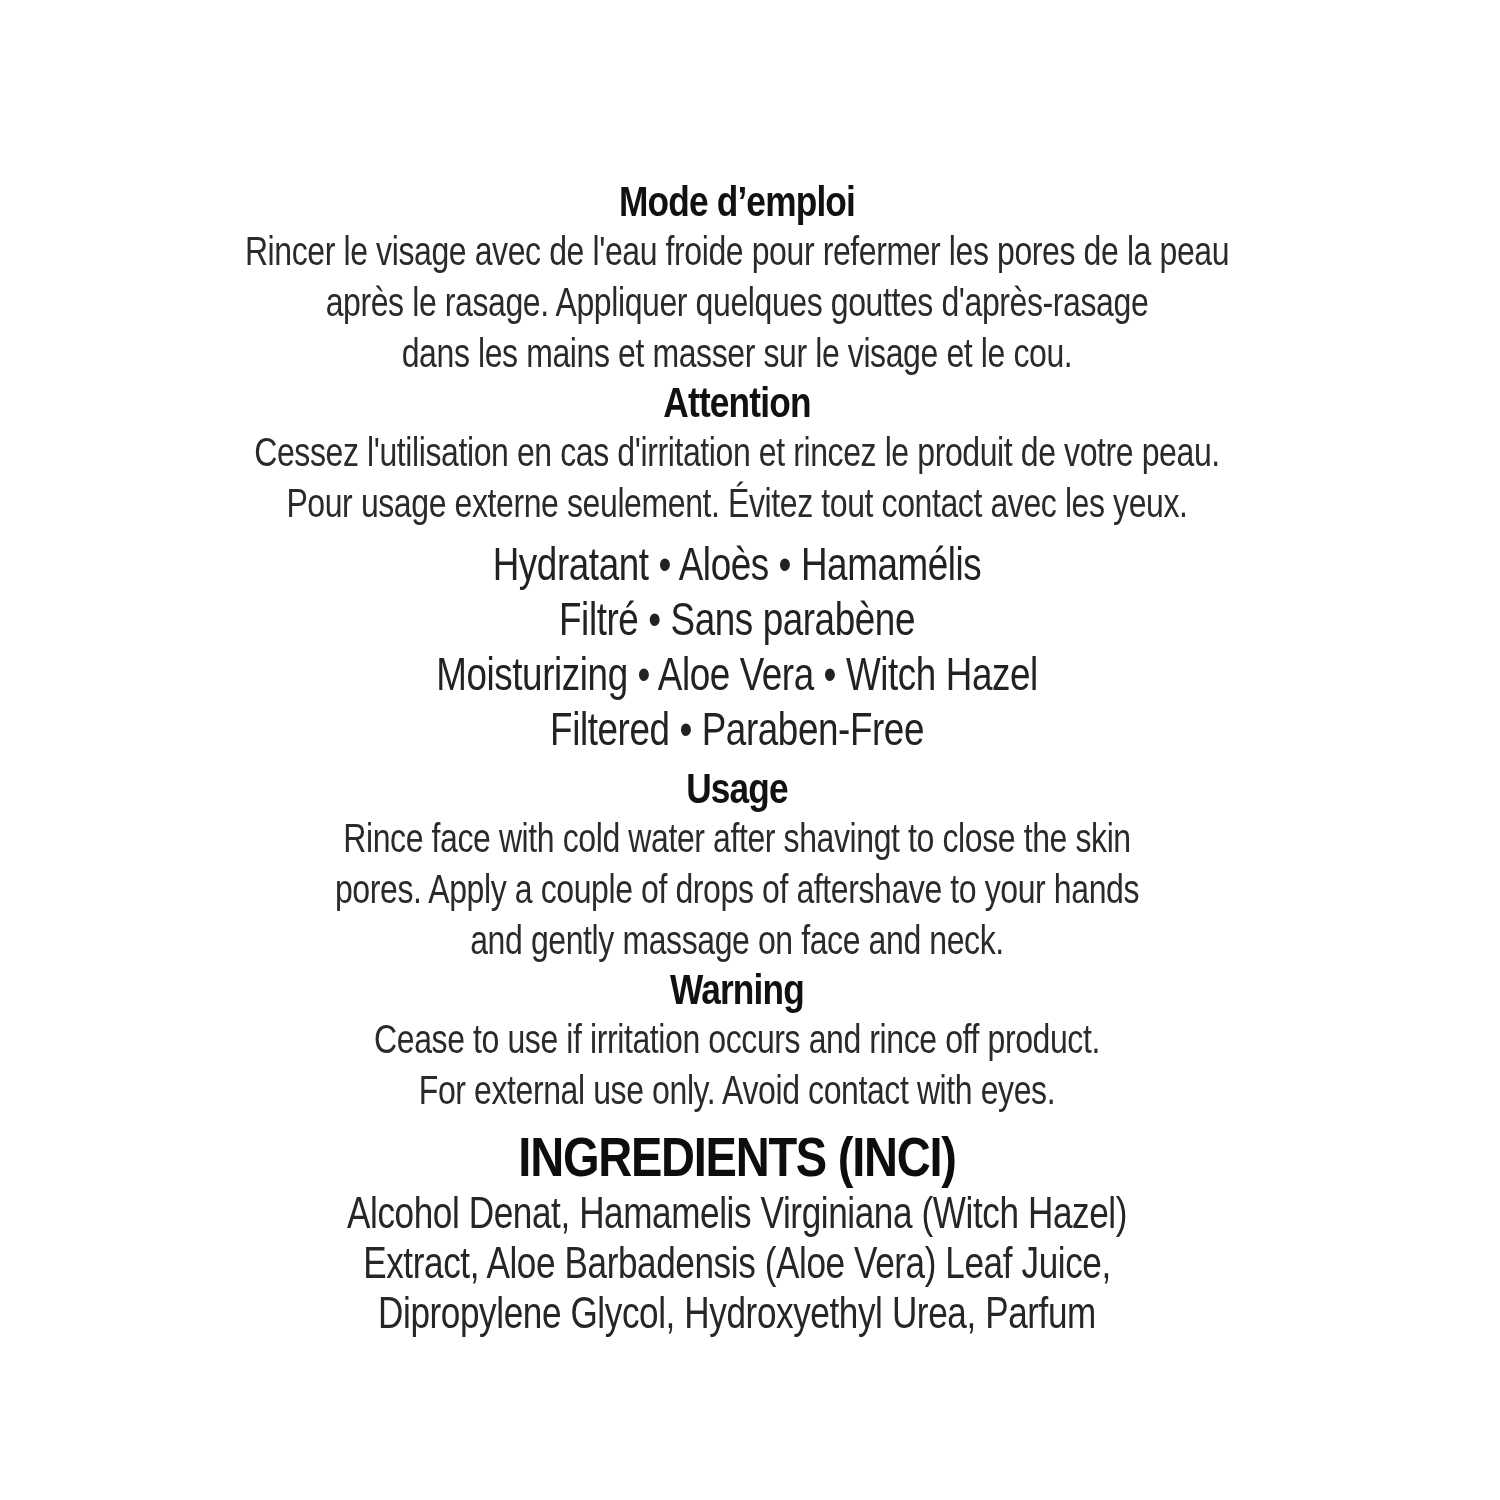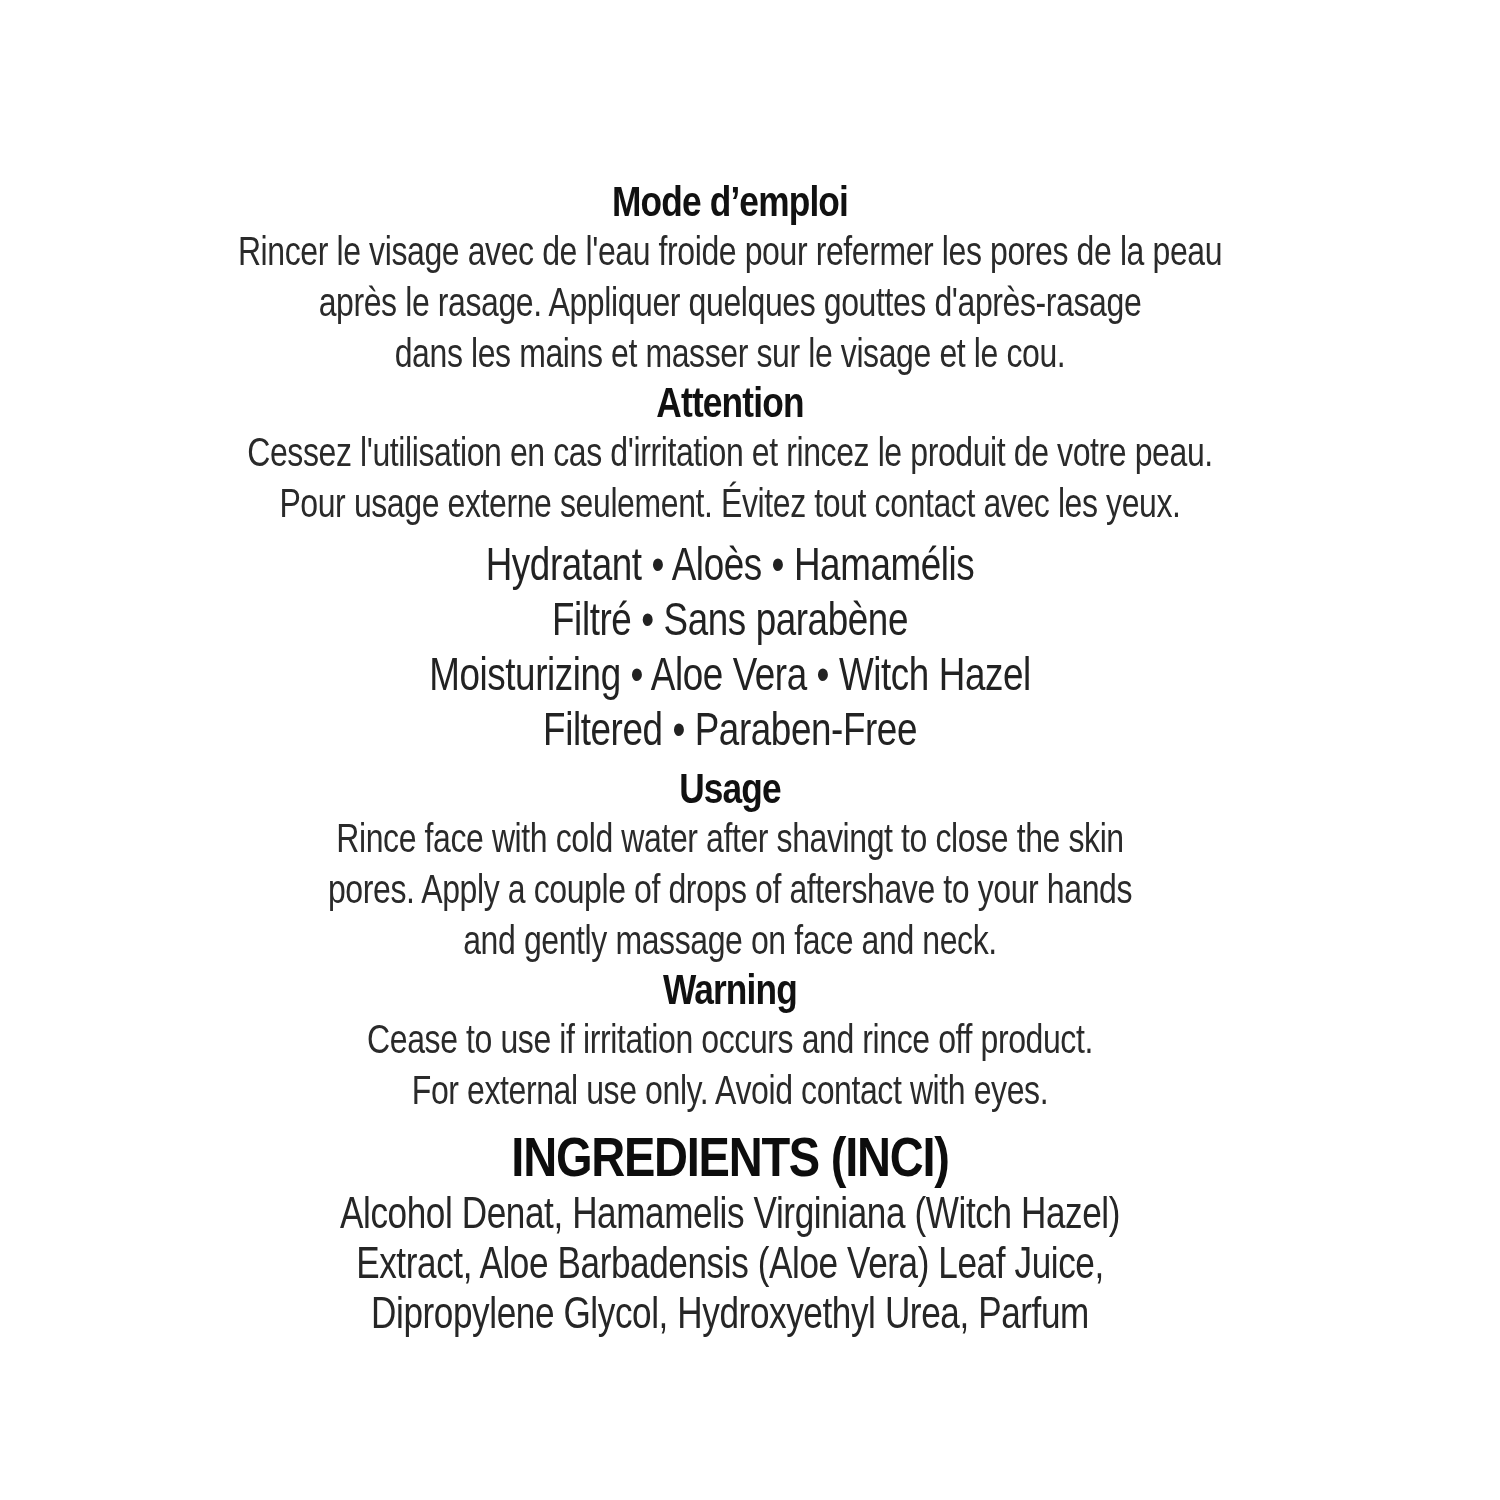--- a/index.html
+++ b/index.html
@@ -11,21 +11,21 @@
     width: 1500px;
     height: 1500px;
     position: relative;
     font-family: "Liberation Sans", sans-serif;
     color: #1e1e1e;
     overflow: hidden;
   }
   .label-panel {
     position: absolute;
     top: 178px;
-    left: 8px;
+    left: 15px;
     width: 1444px; 
     display: flex;
     flex-direction: column;
     align-items: center;
   }
   .txt {
     width: 100%;
     text-align: center;
     white-space: pre-line;
     transform-origin: 50% 50%;

